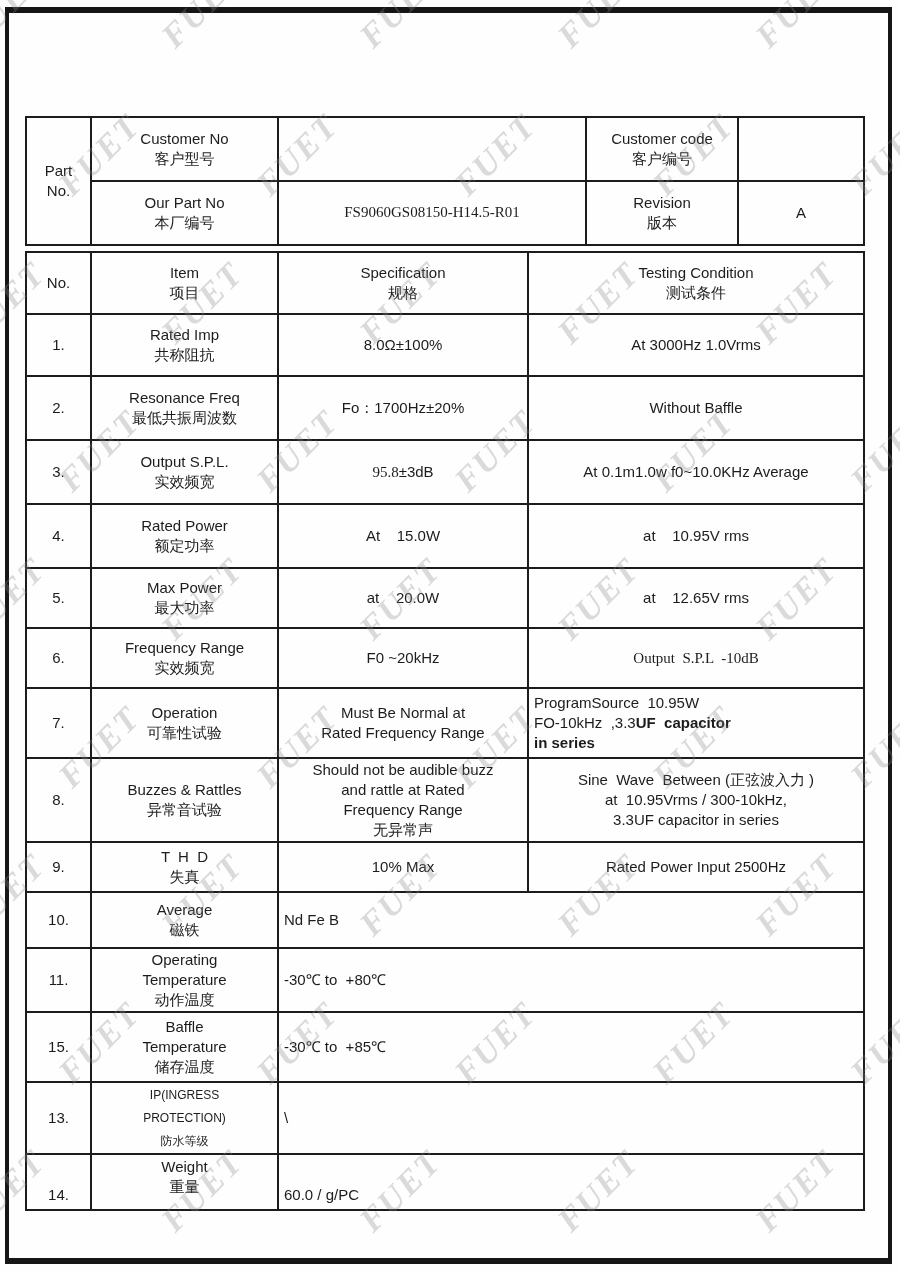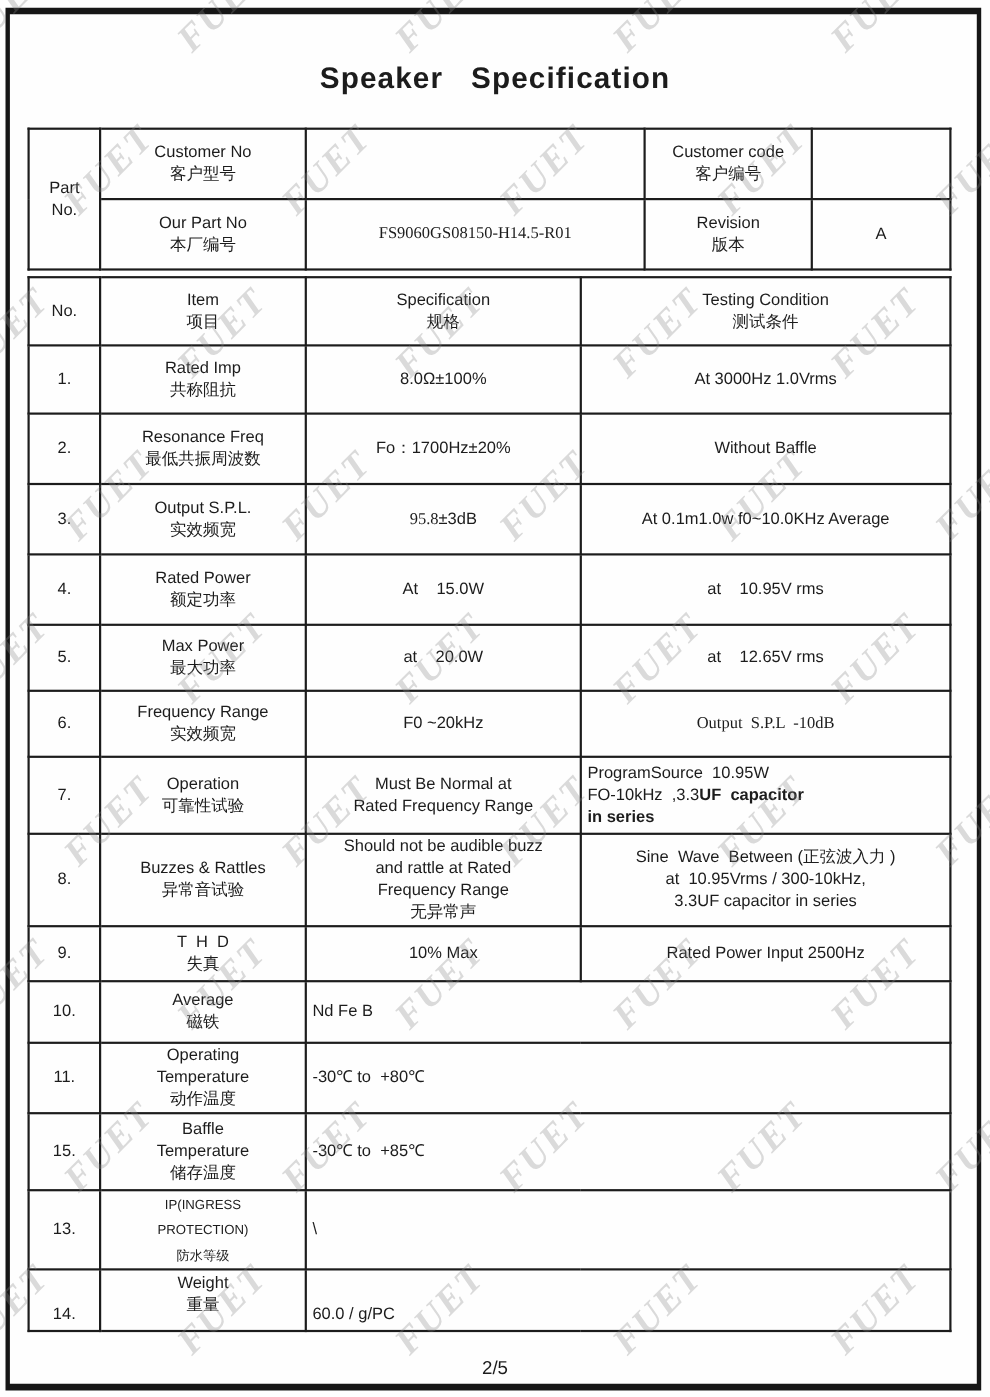--- a/index.html
+++ b/index.html
@@ -78,21 +78,20 @@
     white-space:nowrap;
   }
 </style>
 </head>
 <body>
 
 <div class="page">
 
   <div class="frame"></div>
 
-  <h1 class="title">Speaker   Specification</h1>
 
   <table class="part-table">
     <colgroup>
       <col style="width:65px">
         <col style="width:187px">
         <col style="width:308px">
         <col style="width:152px">
         <col style="width:126px">
     </colgroup>
     <tbody>
@@ -234,21 +233,20 @@
         </tr>
         <tr class="vb" style="height: 56px;">
           <td>14.</td>
           <td class="item-cell">Weight
 重量</td>
           <td class="left" colspan="2"><span>60.0 / g/PC</span></td>
         </tr>
       </tbody>
   </table>
 
-  <div class="footer">2/5</div>
 
   <div class="watermark-layer">
       <span class="wm" style="left: -45px; top: -12px;">FUET</span>
       <span class="wm" style="left: 153px; top: -12px;">FUET</span>
       <span class="wm" style="left: 351px; top: -12px;">FUET</span>
       <span class="wm" style="left: 549px; top: -12px;">FUET</span>
       <span class="wm" style="left: 747px; top: -12px;">FUET</span>
       <span class="wm" style="left: 50px; top: 136px;">FUET</span>
       <span class="wm" style="left: 248px; top: 136px;">FUET</span>
       <span class="wm" style="left: 446px; top: 136px;">FUET</span>

